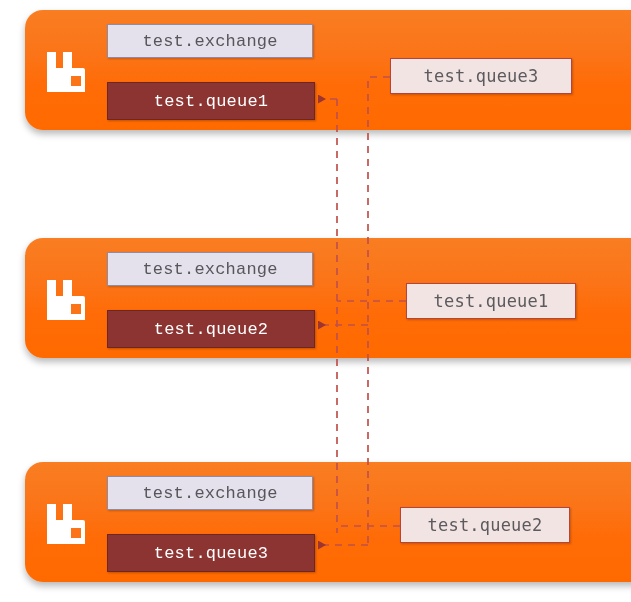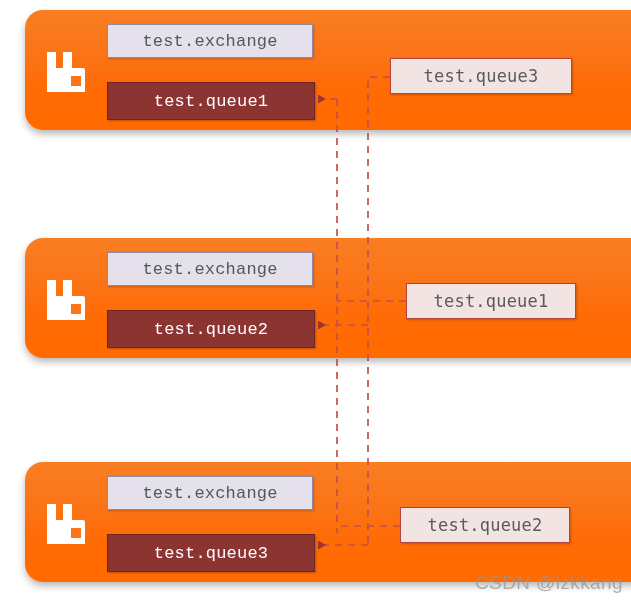--- a/index.html
+++ b/index.html
@@ -173,15 +173,14 @@
 
       <path d="M368,325 L318,325" marker-end="url(#arrowLeft)"></path>
 
       <path d="M400,526 L337,526"></path>
 
       <path d="M368,545 L318,545" marker-end="url(#arrowLeft)"></path>
 
     </g>
   </svg>
 
-  <div class="watermark">CSDN @lzkkang</div>
 
 </div>
 
 </body></html>

